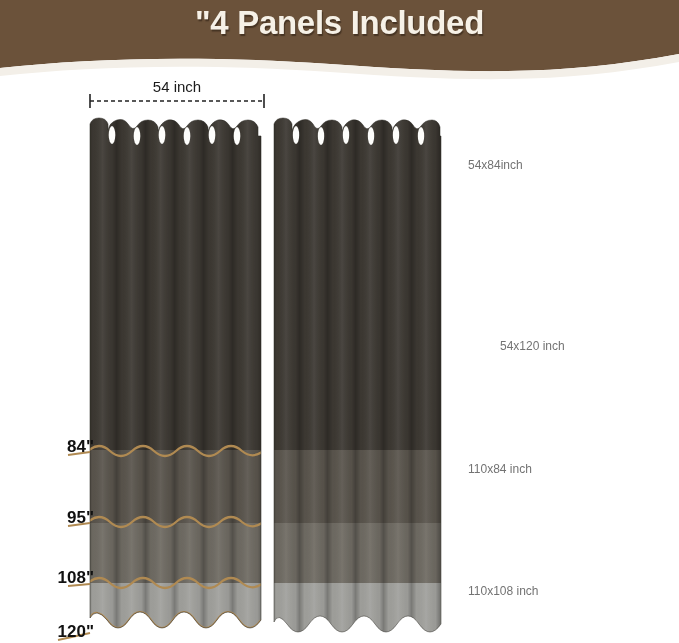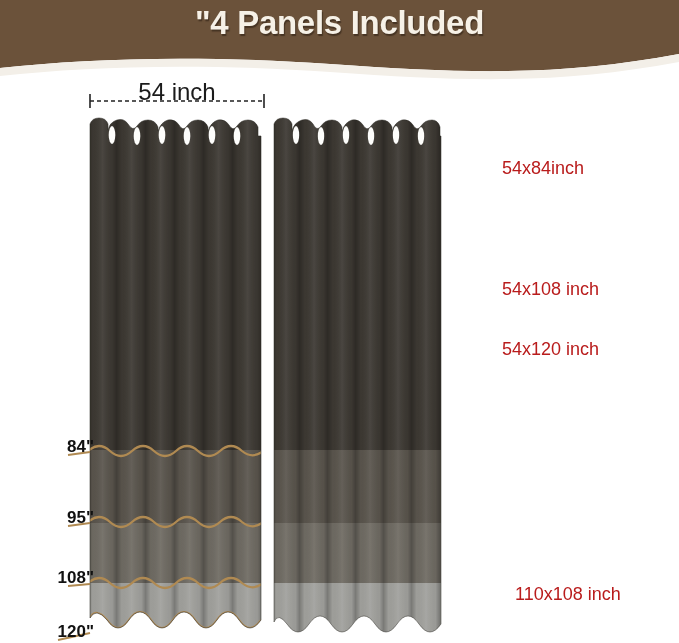--- a/index.html
+++ b/index.html
@@ -21,39 +21,39 @@
     font-size:33px;font-weight:bold;
     letter-spacing:-0.3px;
     color:#f6f1e7;
     text-shadow:1px 2px 1px rgba(40,28,16,.55);
     white-space:nowrap;
   }
 
   
   .dim-label{
     position:absolute;left:90px;top:78px;width:174px;
-    text-align:center;font-size:24px;color:#1b1b1b;
+    text-align:center;font-size:15px;color:#1b1b1b;
     white-space:nowrap;
   }
   .dim-line{position:absolute;left:88px;top:93px;width:178px;height:16px;}
 
   
   .curtain-svg{position:absolute;left:0;top:0;}
 
   
   .tick-label{
     position:absolute;text-align:right;
     font-size:17px;font-weight:bold;color:#111111;
     white-space:nowrap;
   }
 
   
   .size-label{
-    position:absolute;left:502px;
-    font-size:18px;color:#b91c1c;
+    position:absolute;left:468px;
+    font-size:12px;color:#737373;
     white-space:nowrap;
   }
 </style>
 </head>
 <body>
 
 <div id="stage">
 
   <div class="banner-wrap">
     <svg width="679" height="90" viewBox="0 0 679 90">
@@ -208,17 +208,17 @@
       <line x1="58" y1="640" x2="90" y2="633"></line>
     </g>
   </svg>
 
   <div class="tick-label" style="top:437px;right:585px;">84"</div>
   <div class="tick-label" style="top:508px;right:585px;">95"</div>
   <div class="tick-label" style="top:568px;right:585px;">108"</div>
   <div class="tick-label" style="top:622px;right:585px;">120"</div>
 
   <div class="size-label" style="top:158px;">54x84inch</div>
-  <div class="size-label" style="top:279px;">54x108 inch</div>
-  <div class="size-label" style="top:339px;">54x120 inch</div>
-  <div class="size-label" style="top:584px;margin-left:13px;">110x108 inch</div>
+  <div class="size-label" style="top:339px;margin-left:32px;">54x120 inch</div>
+  <div class="size-label" style="top:462px;">110x84 inch</div>
+  <div class="size-label" style="top:584px;">110x108 inch</div>
 
 </div>
 
 </body></html>

